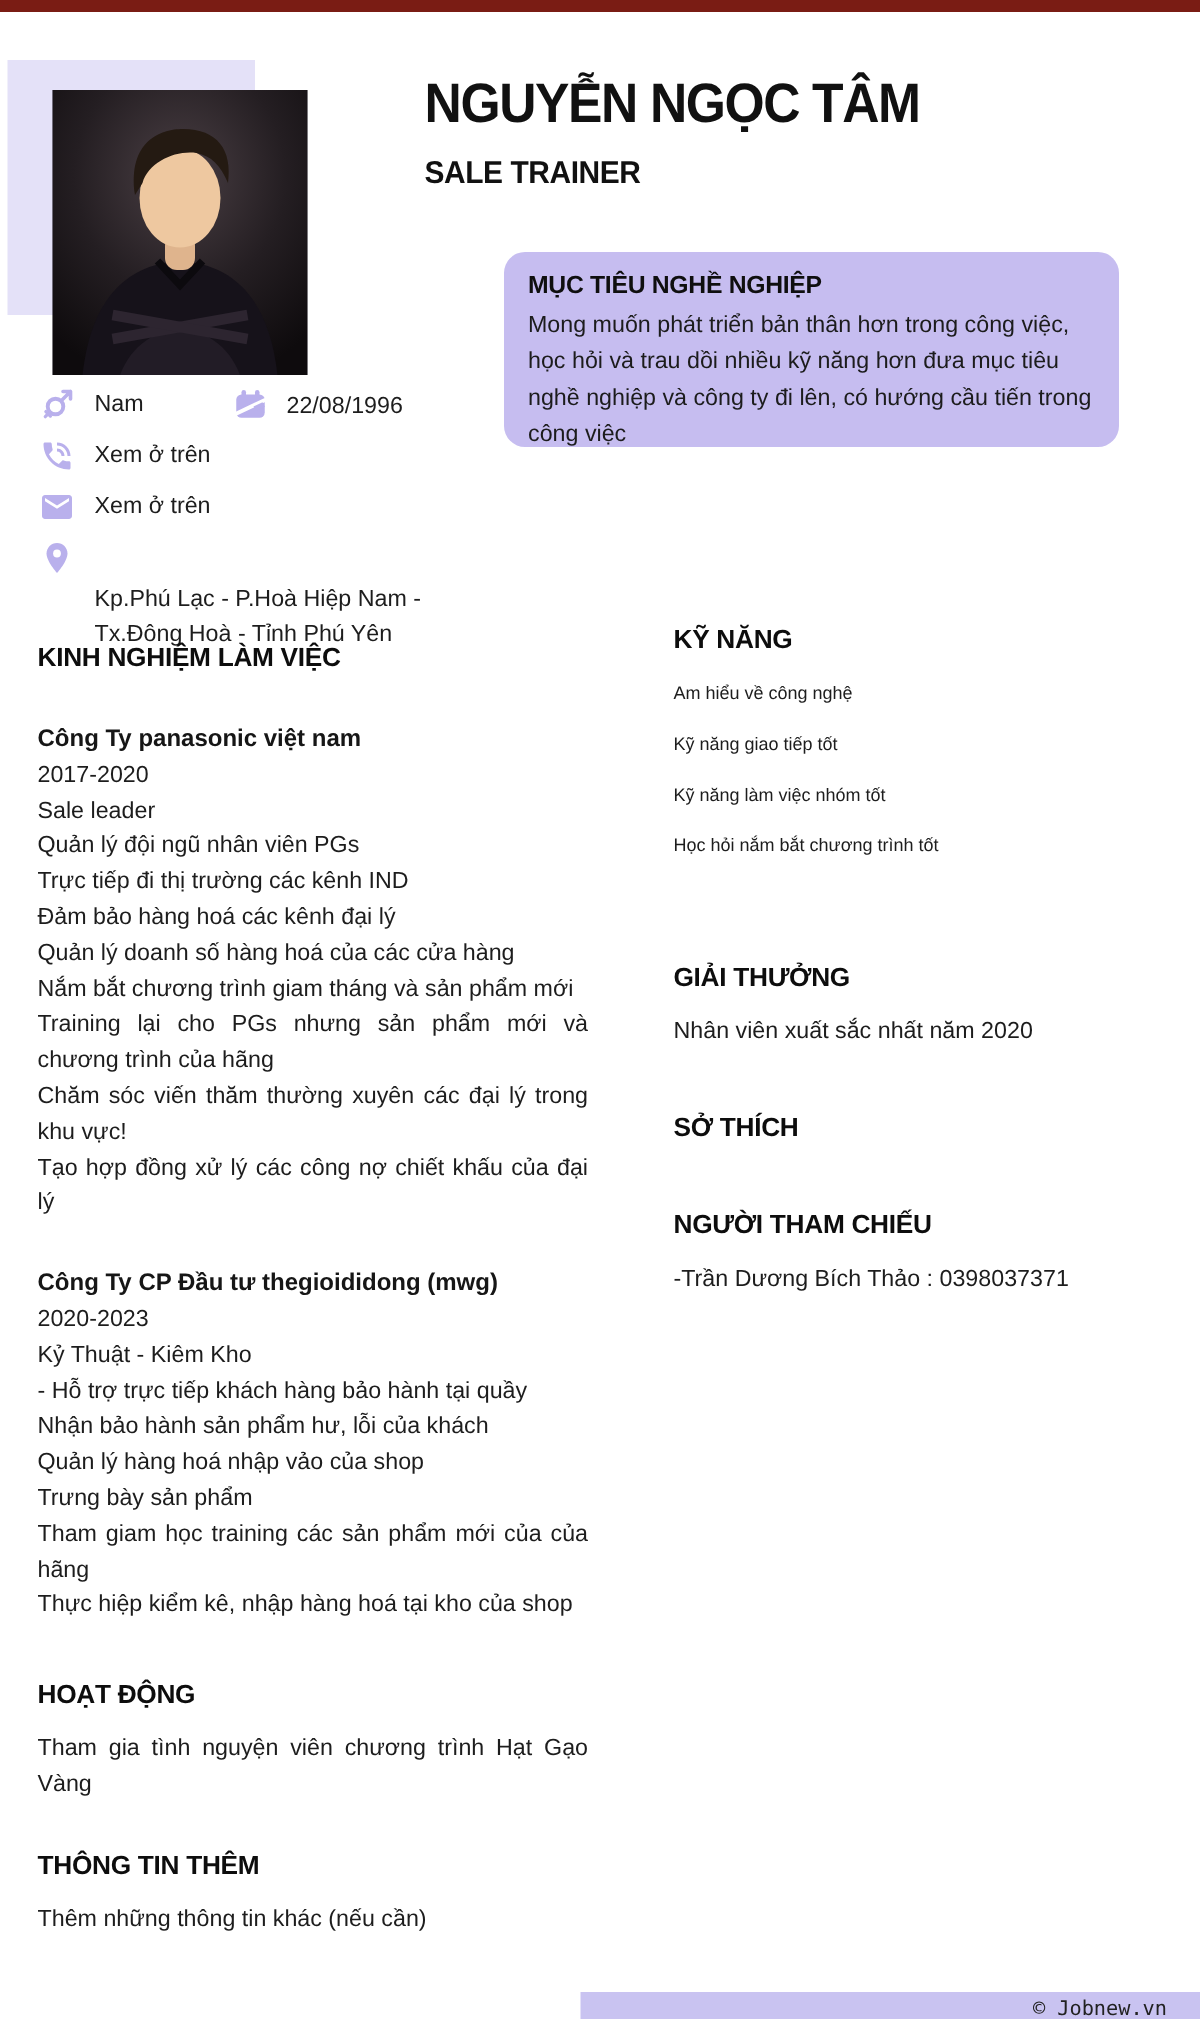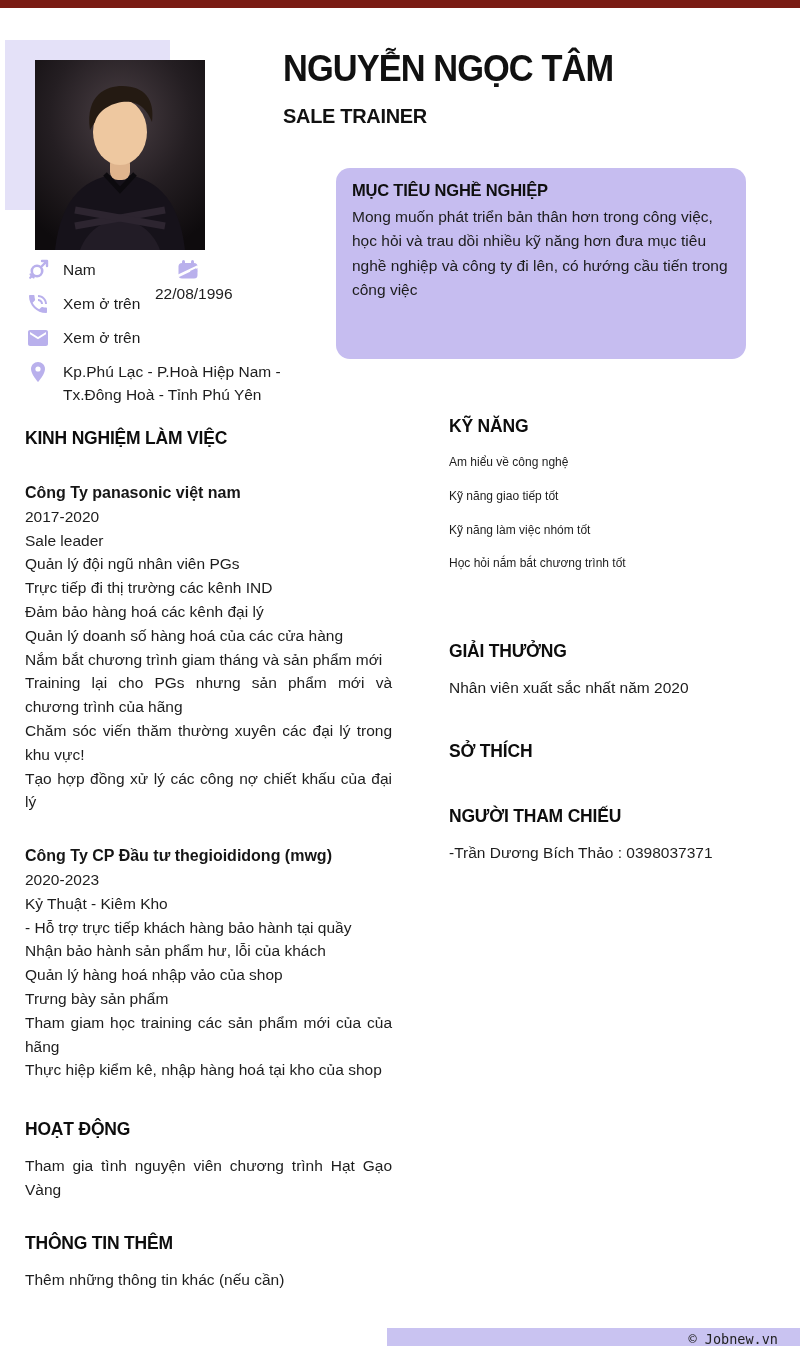--- a/index.html
+++ b/index.html
@@ -30,42 +30,42 @@
     letter-spacing:-1px; white-space:nowrap;
     transform:scaleX(0.93); transform-origin:left top;
   }
   .job-title {
     position:absolute; left:283px; top:104px;
     font-size:21px; font-weight:bold; color:#111;
     letter-spacing:-0.3px; white-space:nowrap;
     transform:scaleX(0.95); transform-origin:left top;
   }
   .objective-box {
-    position:absolute; left:336px; top:168px; width:410px; height:191px;
+    position:absolute; left:336px; top:168px; width:410px; height:130px;
     background:#c6bdf0; border-radius:14px; padding:13px 16px 12px 16px;
   }
   .objective-box h2 {
     font-size:16.5px; font-weight:bold; color:#0f0f0f; margin-bottom:5px;
     letter-spacing:-0.2px;
   }
   .objective-box p {
     font-size:15.5px; line-height:24.4px; color:#1c1c1c;
   }
   .contact {
     position:absolute; left:26px; top:258px; width:300px;
   }
   .contact-row {
     display:flex; align-items:flex-start; margin-bottom:10px; min-height:24px;
   }
   .contact-row .icn { width:24px; height:24px; flex:0 0 24px; margin-right:13px; }
   .contact-row .txt { font-size:15.5px; line-height:22.5px; padding-top:1px; color:#1d1d1d; }
   .row-split { position:relative; }
-  .dob-group { position:absolute; left:129px; top:0; display:flex; align-items:center;flex-direction:column; }
+  .dob-group { position:absolute; left:129px; top:0; display:flex; align-items:flex-end; }
   .dob-group .icn { margin-right:12px; }
-  .addr { width:235px; }
+  .addr { width:235px;margin-top:28px; }
   .col-left {
     position:absolute; left:25px; top:425px; width:367px;
   }
   .col-right {
     position:absolute; left:449px; top:413px; width:341px;
   }
   .sec-heading {
     font-size:17.5px; font-weight:bold; color:#0d0d0d;
     line-height:26px; letter-spacing:-0.2px;
   }

